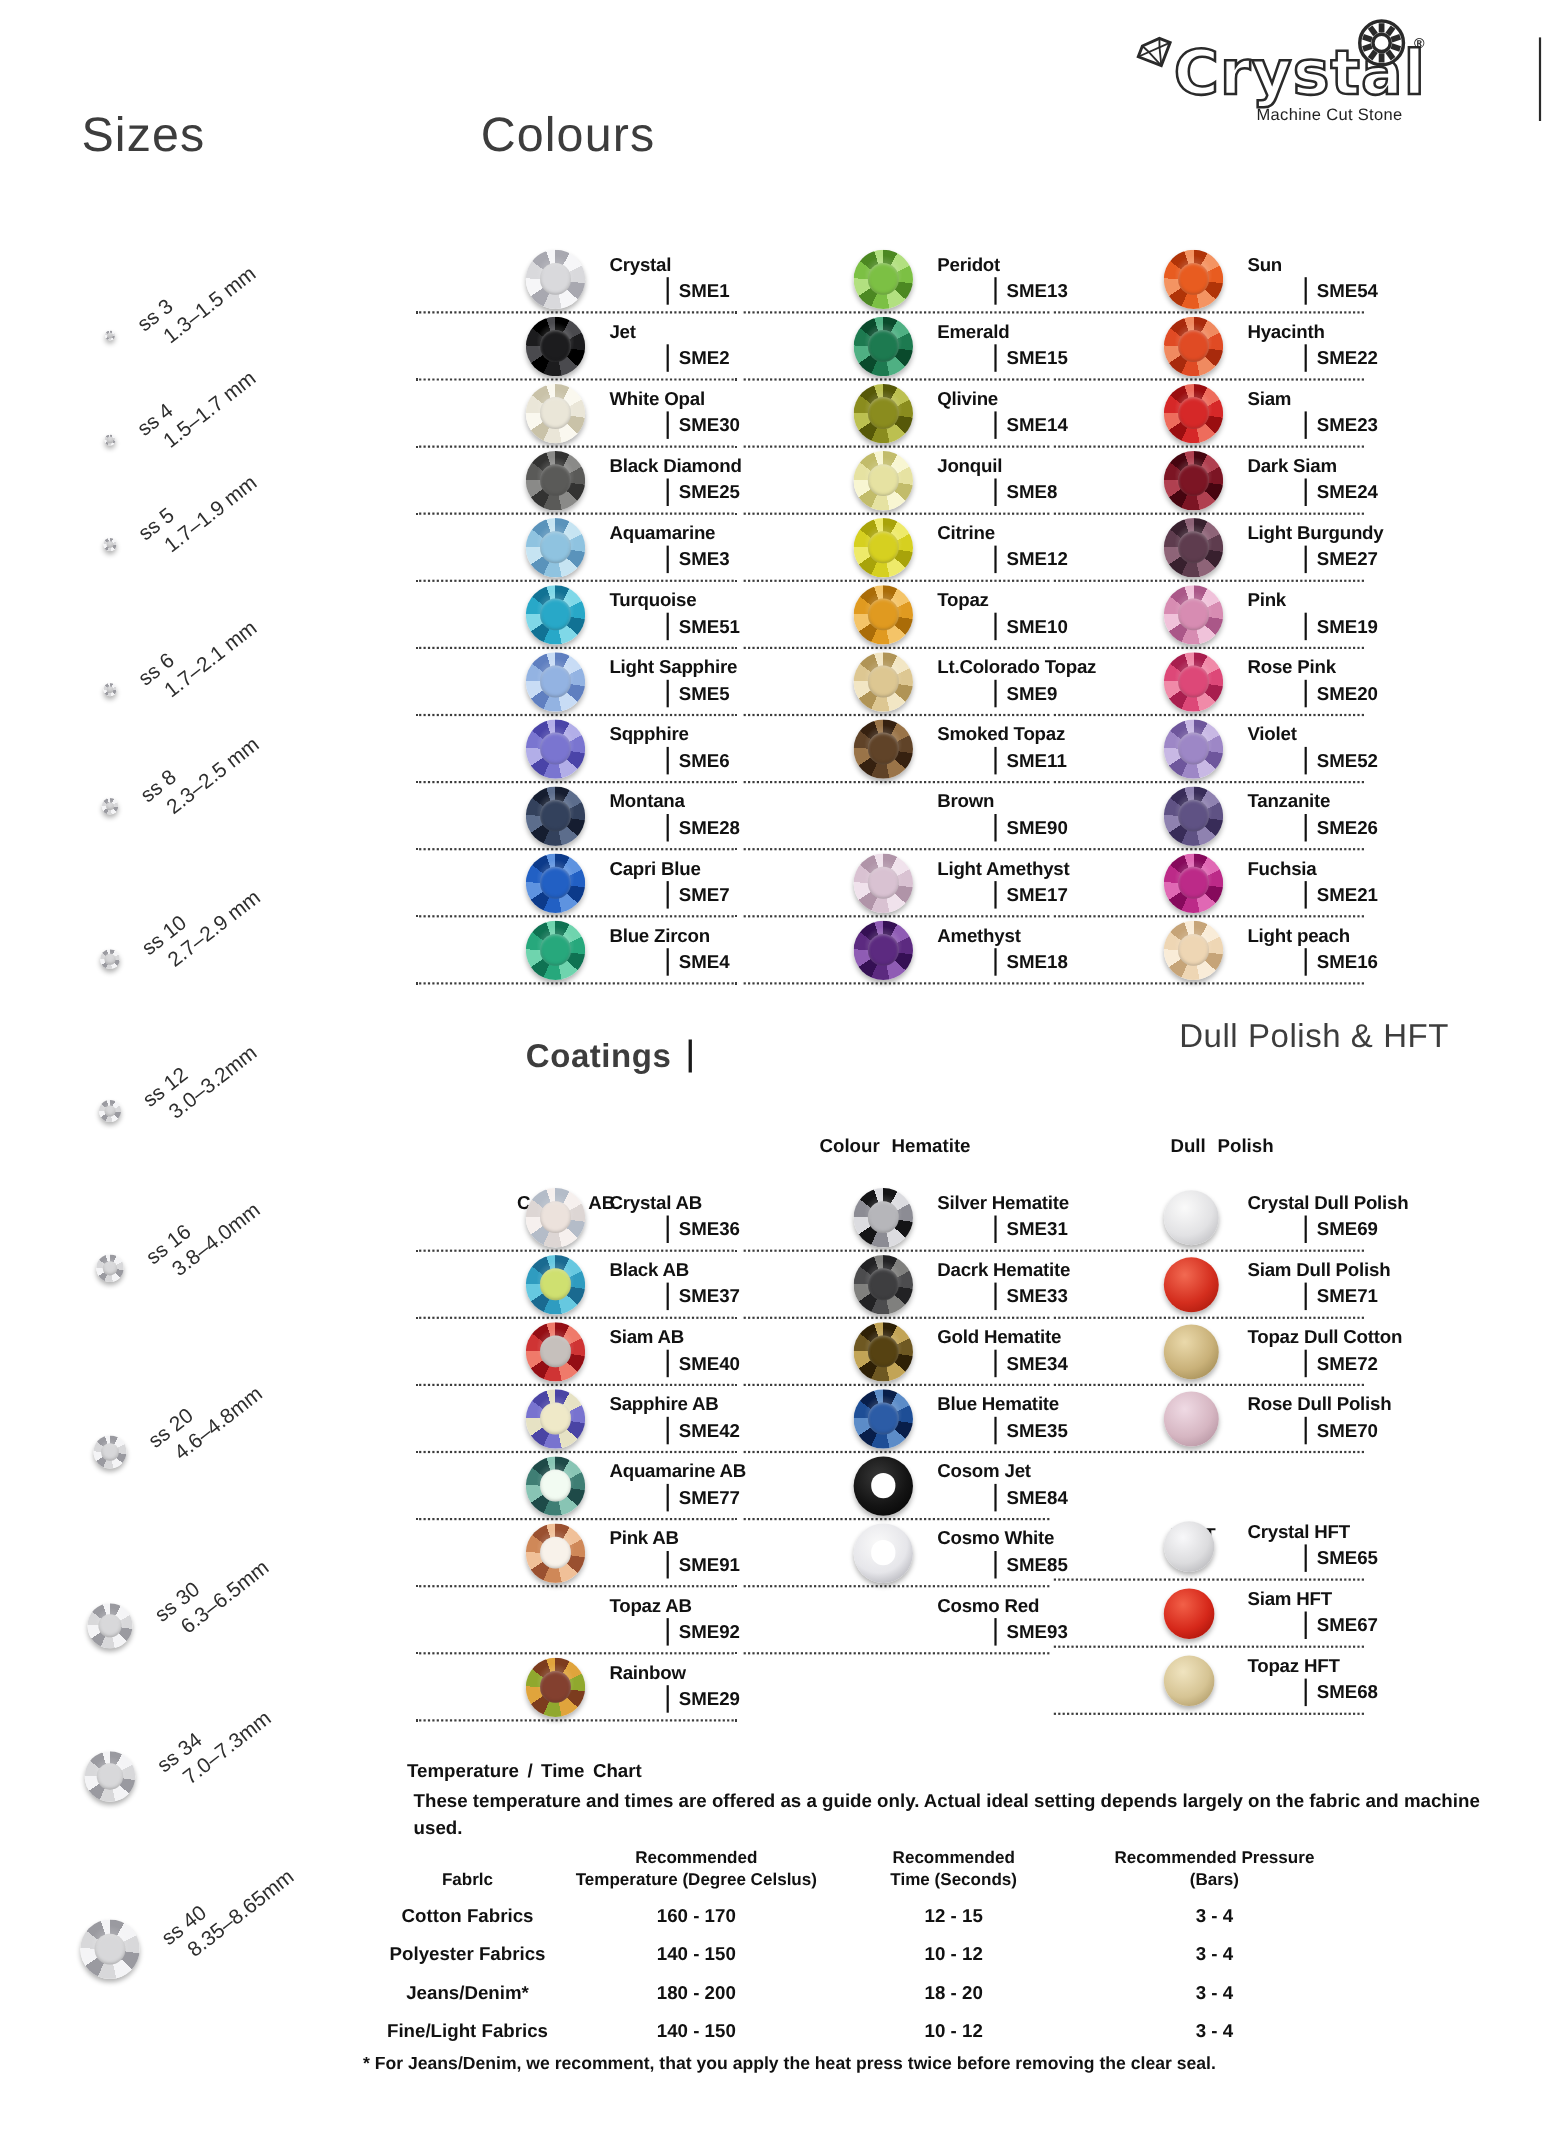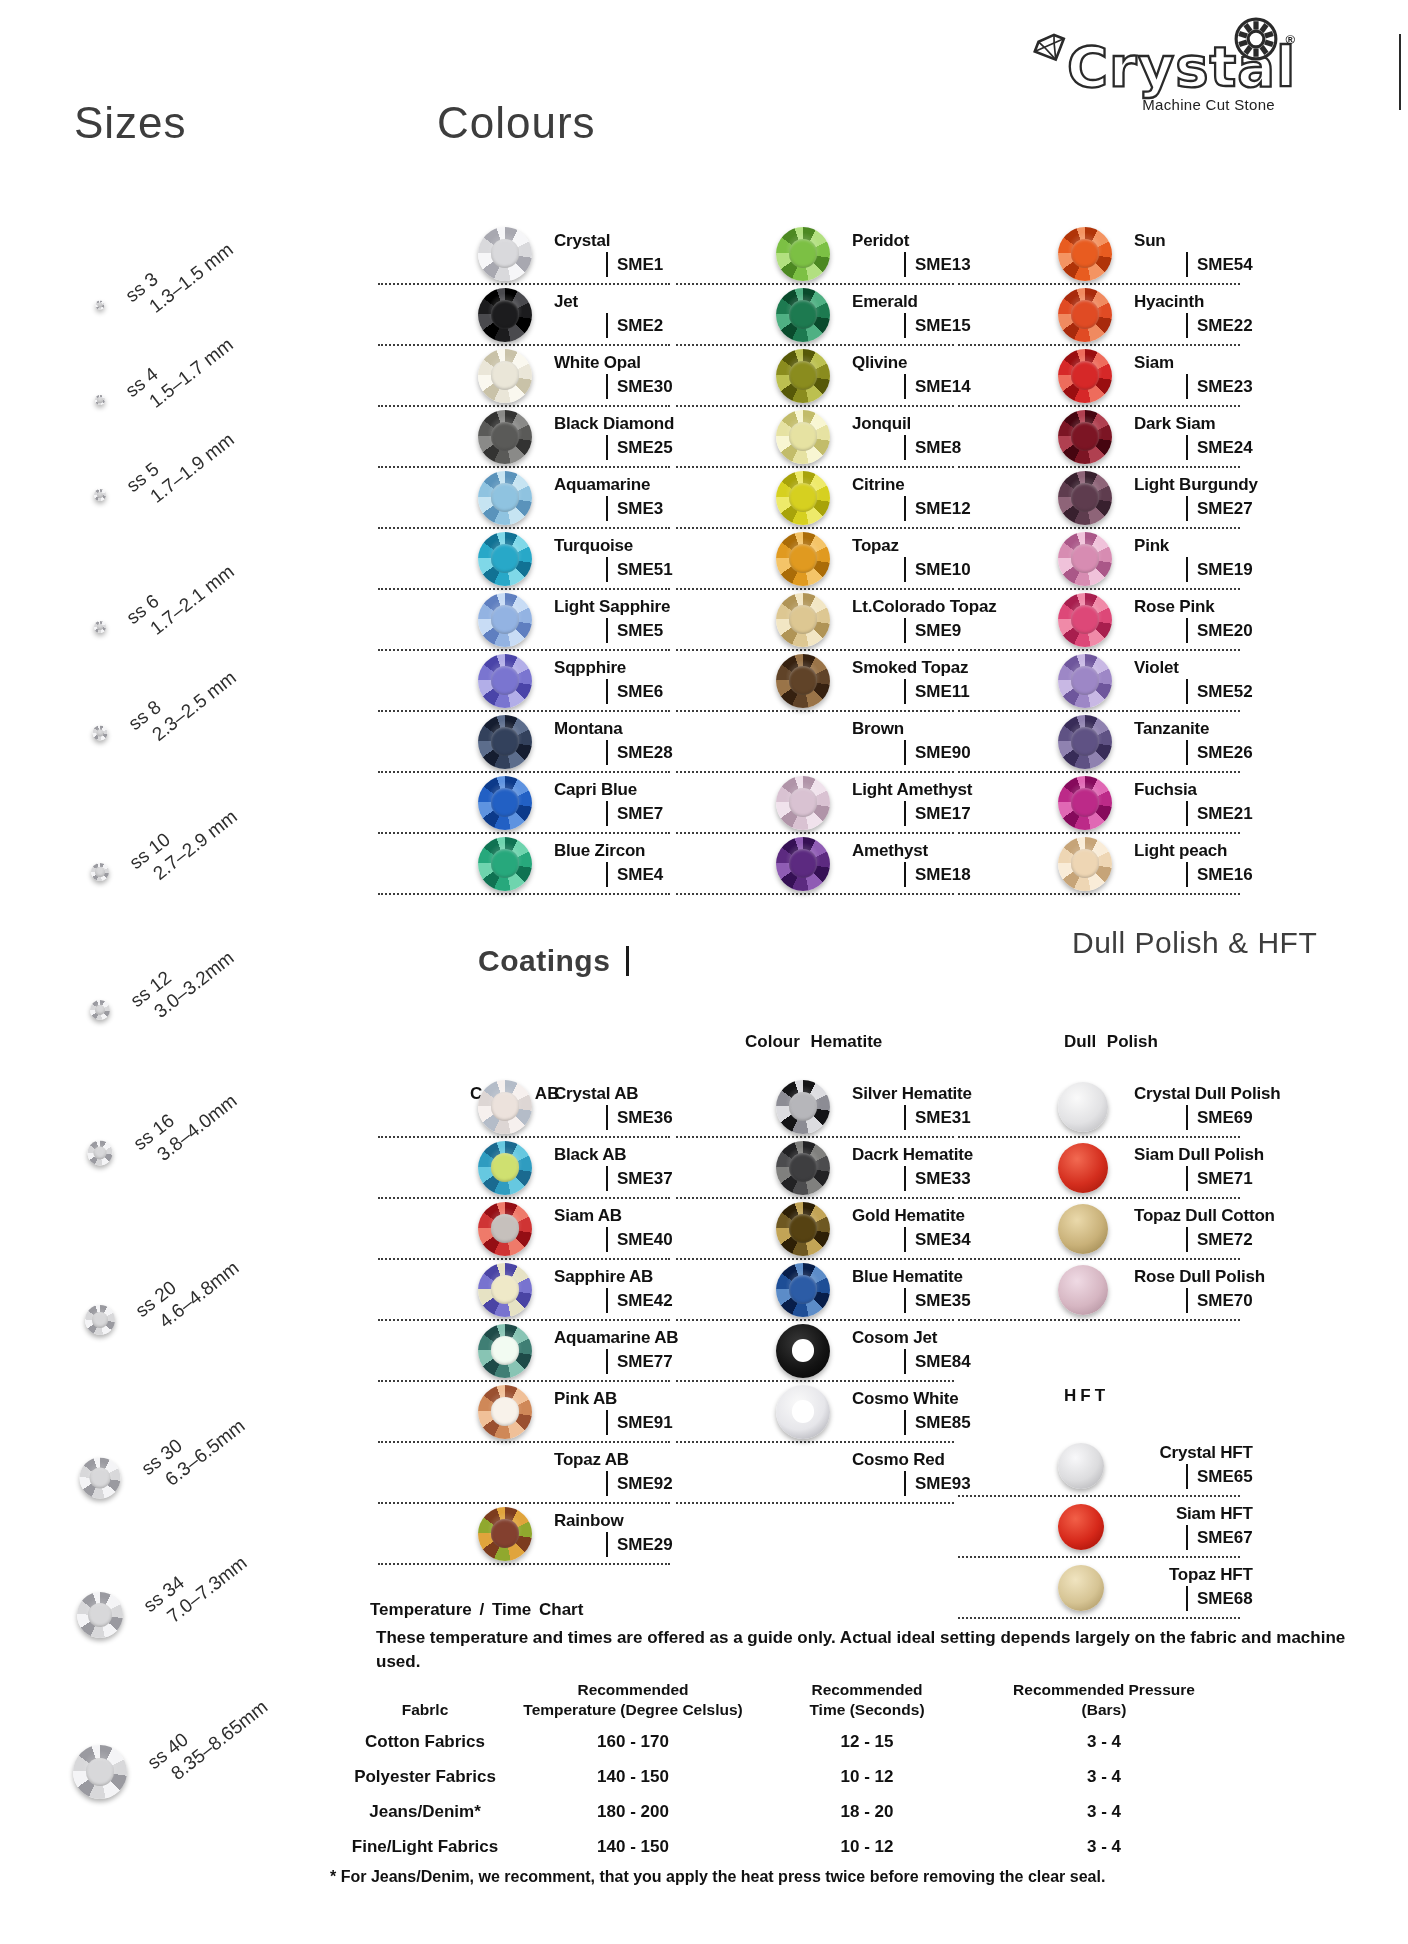--- a/index.html
+++ b/index.html
@@ -51,21 +51,21 @@
   .stone.smooth::after{display:none;}
   .stone.ring{background:radial-gradient(circle at 42% 35%, var(--l), var(--c) 55%, var(--d));}
   .stone.ring::after{inset:29%;background:#fff;box-shadow:none;}
   
   .colour-col{position:absolute;}
   #colour-col-0,#coat-col-0{left:378px;width:292px;}
   #colour-col-1,#coat-col-1{left:676px;width:278px;}
   #colour-col-2,#finish-col,#hft-col{left:958px;width:282px;}
   #colour-col-0,#colour-col-1,#colour-col-2{top:224px;}
   #coat-col-0,#coat-col-1,#finish-col{top:1077px;}
-  #hft-col{top:1436px;text-align:right;}
+  #hft-col{top:1376px;}
   .colour-row{position:relative;height:59px;border-bottom:2px dotted #3c3c3c;}
   .colour-row .stone{position:absolute;left:100px;top:50%;transform:translateY(-50%);}
   #finish-col .stone{width:50px;height:50px;}
   #hft-col .stone{width:46px;height:46px;}
   .colour-label{position:absolute;left:176px;top:7px;}
   .colour-name{font-size:17px;font-weight:700;color:#111;white-space:nowrap;letter-spacing:-0.2px;}
   .colour-code{display:flex;align-items:center;margin-top:1px;padding-left:52px;
                font-weight:700;font-size:17px;color:#111;}
   .code-bar{width:2px;height:25px;background:#111;margin-right:9px;flex:none;}
   

